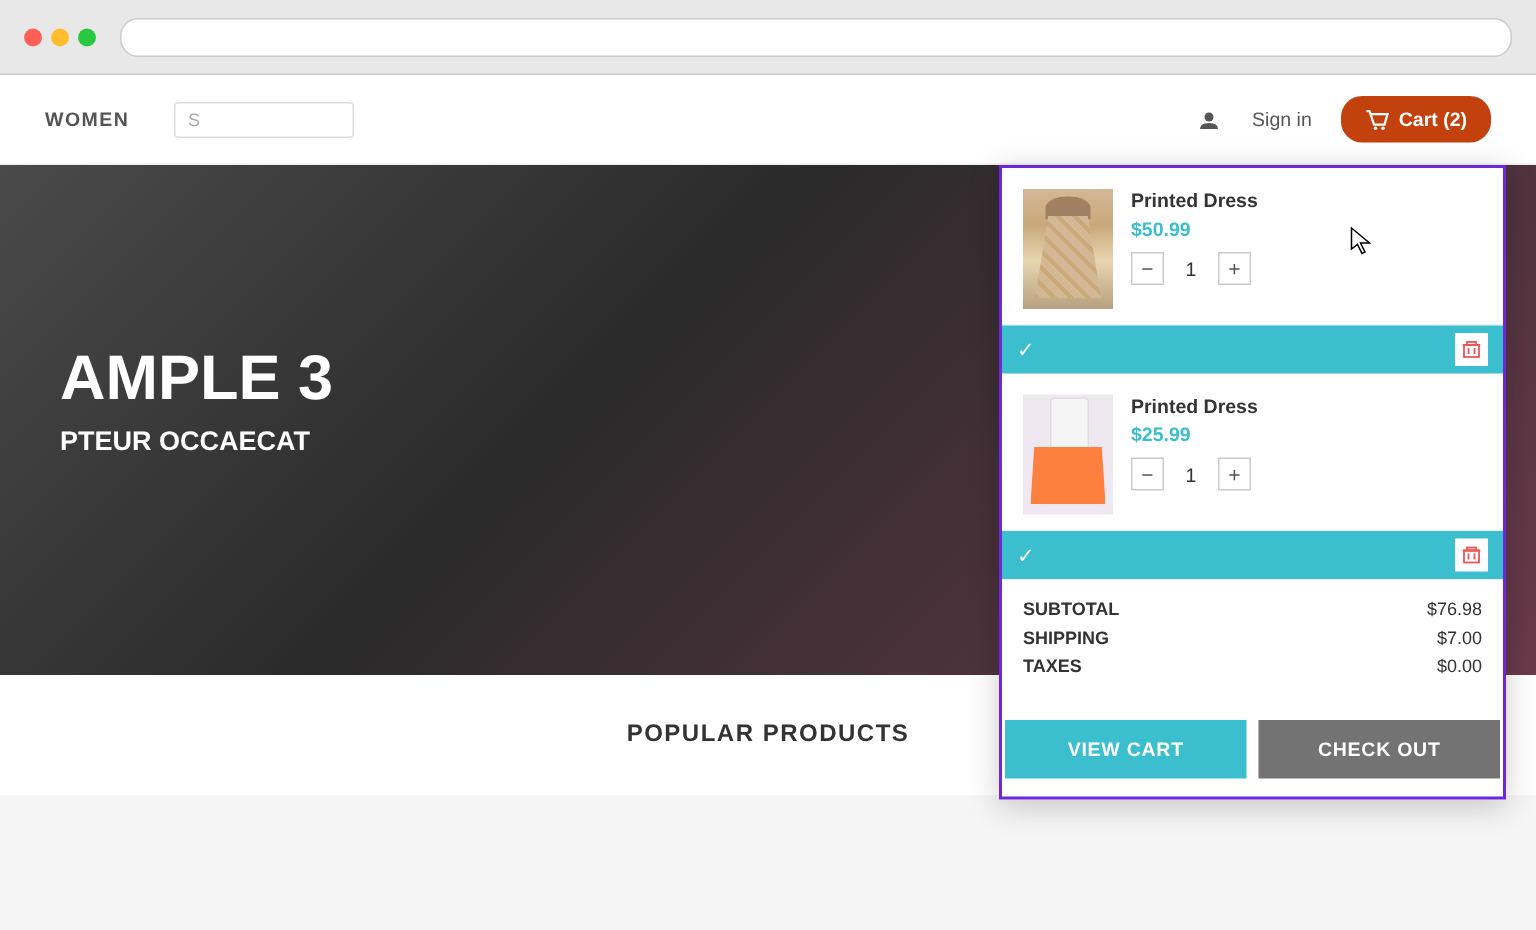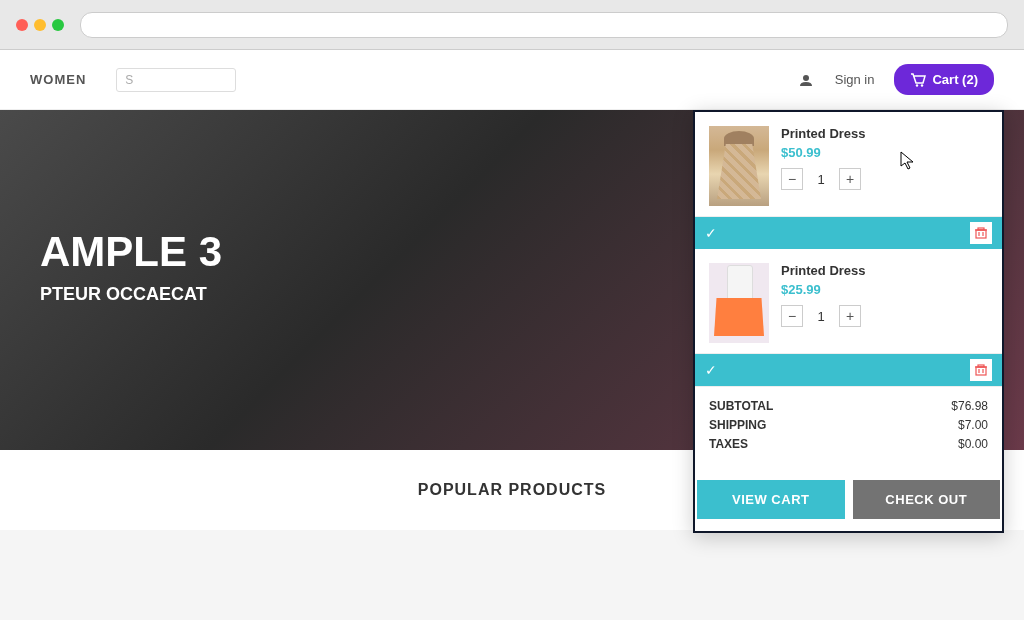--- a/index.html
+++ b/index.html
@@ -92,21 +92,21 @@
       gap: 22px;
       font-size: 13px;
       color: #555;
       cursor: pointer;
       text-decoration: none;
     }
     .cart-btn {
       display: flex;
       align-items: center;
       gap: 6px;
-      background: #6d28d9;
+      background: #c2410c;
       color: white;
       padding: 8px 16px;
       border-radius: 14px;
       font-size: 13px;
       cursor: pointer;
       font-weight: bold;
     }
 
     
     .hero {
@@ -151,23 +151,23 @@
       font-weight: bold;
       color: #333;
       letter-spacing: 1px;
     }
 
     
     .cart-dropdown {
       position: absolute;
       top: 60px;
       right: 20px;
-      width: 311px;
+      width: 338px;
       background: white;
-      border: 2px solid #0f172a;
+      border: 2px solid #6d28d9;
       box-shadow: 0 4px 20px rgba(0,0,0,0.2);
       z-index: 100;
     }
     .cart-item {
       display: flex;
       align-items: flex-start;
       padding: 14px 14px 10px;
       border-bottom: 1px solid #eee;
     }
     .cart-item-image {

